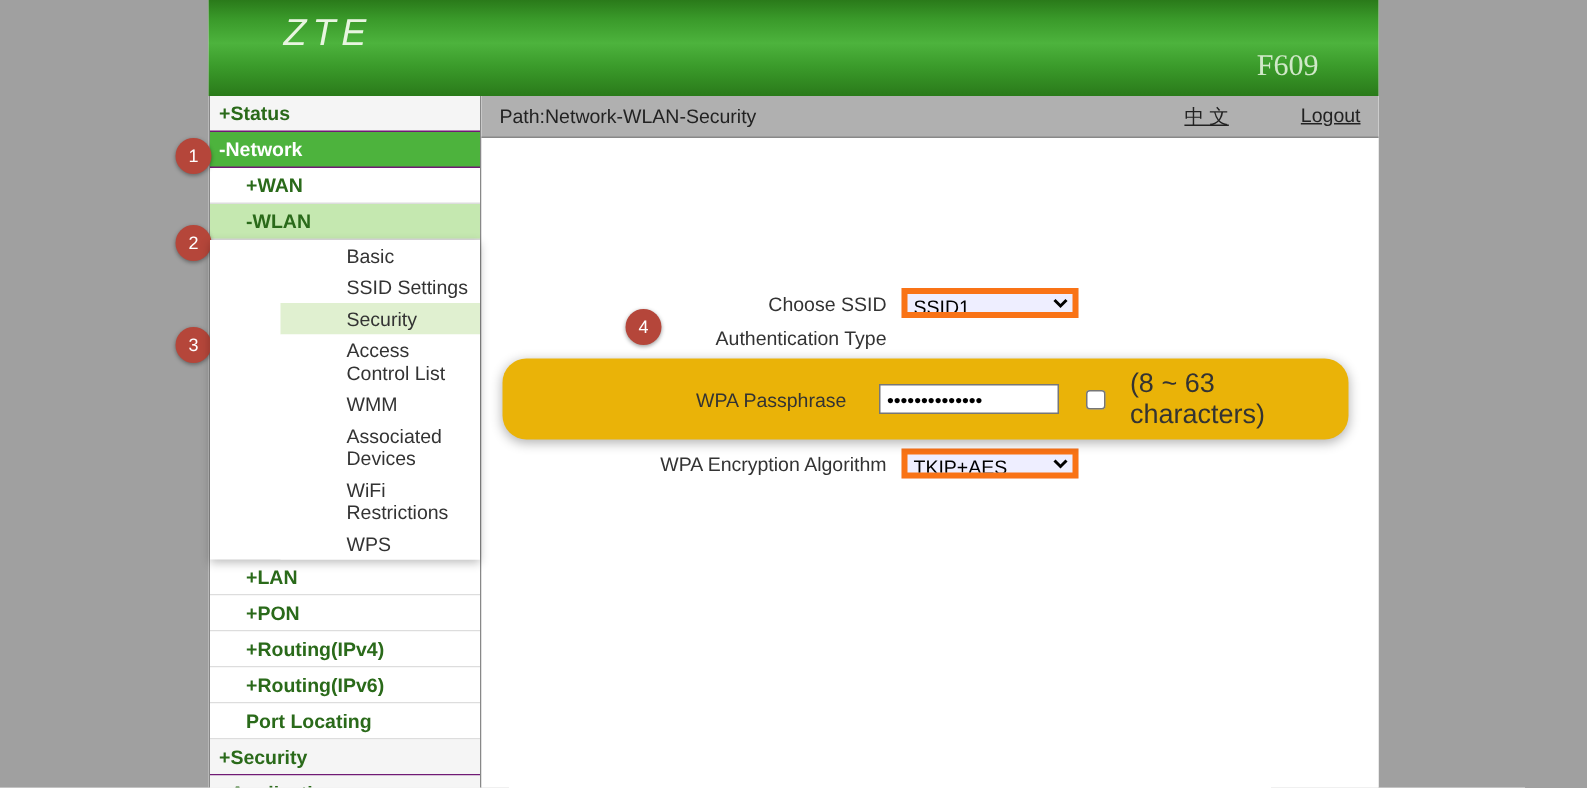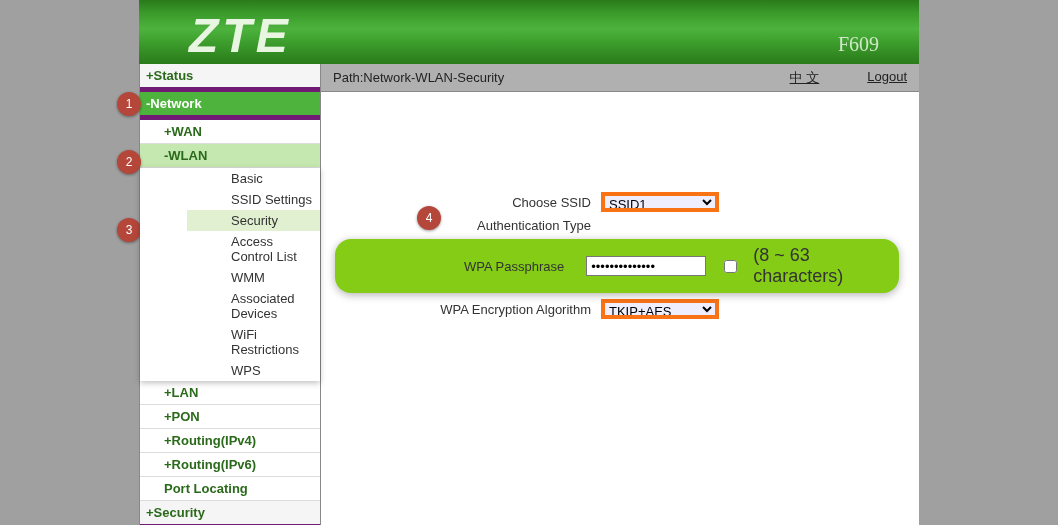--- a/index.html
+++ b/index.html
@@ -25,22 +25,22 @@
     .header {
       height: 64px;
       background: linear-gradient(to bottom,#2a7a1a 0%,#3a9a2a 20%,#4db33d 45%,#3a9a2a 70%,#2a7a1a 100%);
       position: relative;
       color: #fff;
     }
     .logo {
       position: absolute;
       left: 50px;
       top: 8px;
-      font-size: 48px;
-      font-weight: bold;
+      font-size: 25px;
+      font-weight: normal;
       letter-spacing: 4px;
       font-style: italic;
       color: #e8f5e0;
     }
     .model {
       position: absolute;
       right: 40px;
       bottom: 8px;
       font-size: 20px;
       color: #d0e8c8;
@@ -49,21 +49,21 @@
     .body {
       display: flex;
     }
     .sidebar {
       width: 182px;
       background: #fff;
       border: 1px solid #888;
       border-top: none;
     }
     .nav-item {
-      border-bottom: 5px solid #701a75;
+      border-bottom: 1px solid #701a75;
       padding: 4px 6px;
       font-size: 13px;
       font-weight: bold;
       color: #2a6a1a;
       cursor: pointer;
       background: #f5f5f5;
     }
     .nav-item.active {
       background: #4db33d;
       color: #fff;
@@ -140,21 +140,21 @@
     .auth-select { width: 170px; }
     .enc-select { width: 118px; }
     .pass-input {
       width: 120px;
       height: 20px;
       border: 1px solid #777;
       font-size: 13px;
       padding: 0 4px;
     }
     .passphrase-row-highlight {
-      background: #84cc16;
+      background: #eab308;
       border-radius: 16px;
       padding: 6px 10px 6px 0;
       box-shadow: 0 2px 8px rgba(0,0,0,0.3);
       display: inline-flex;
       align-items: center;
       margin-left: -6px;
       gap: 12px;
     }
     .reveal-checkbox {
       margin: 0 4px 0 6px;

